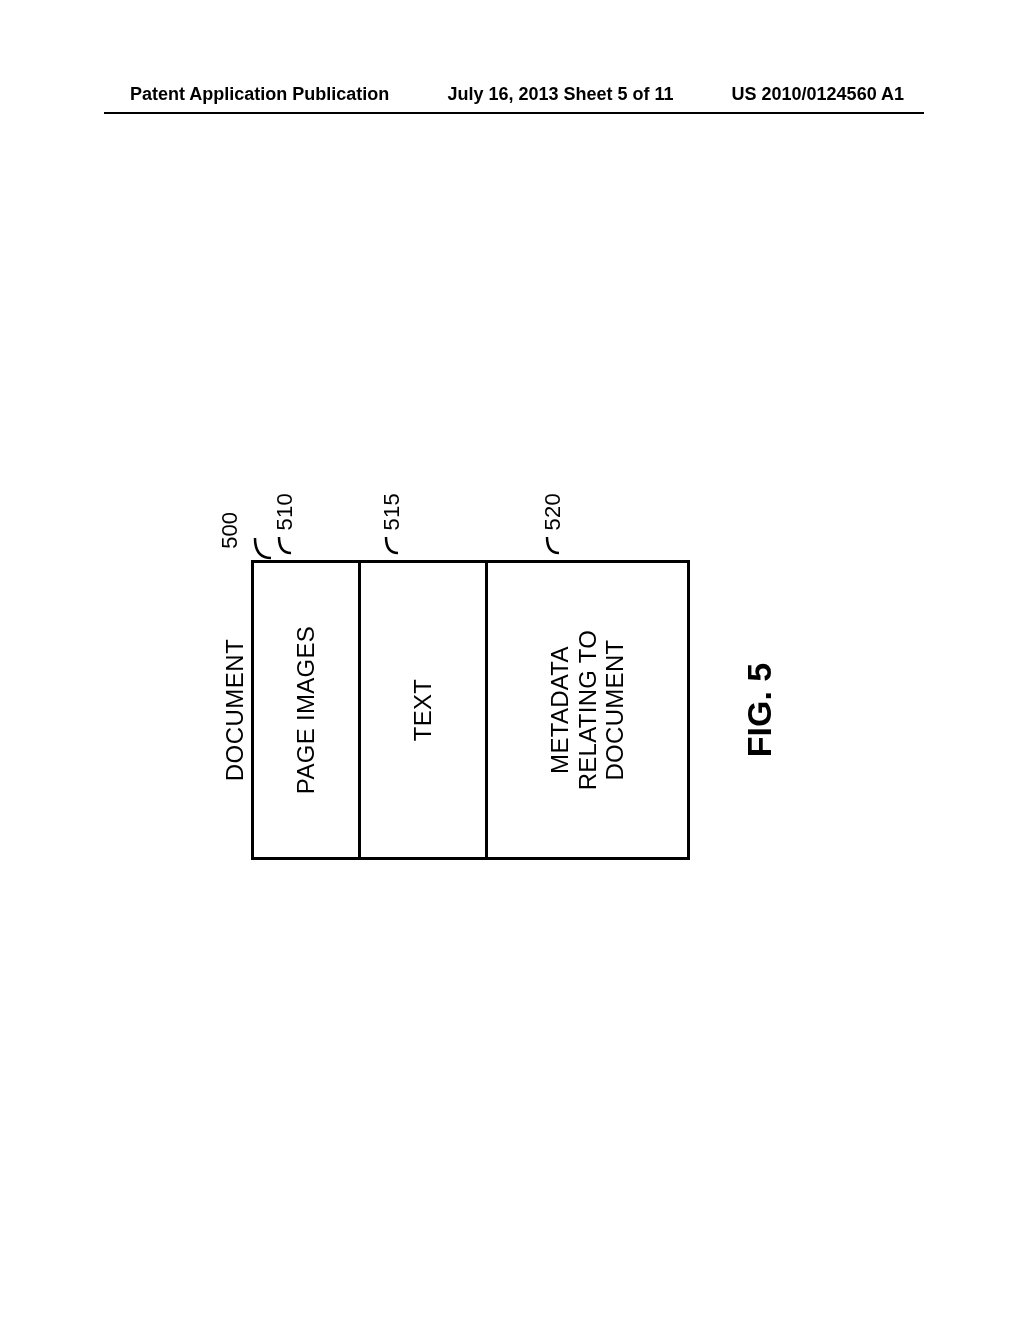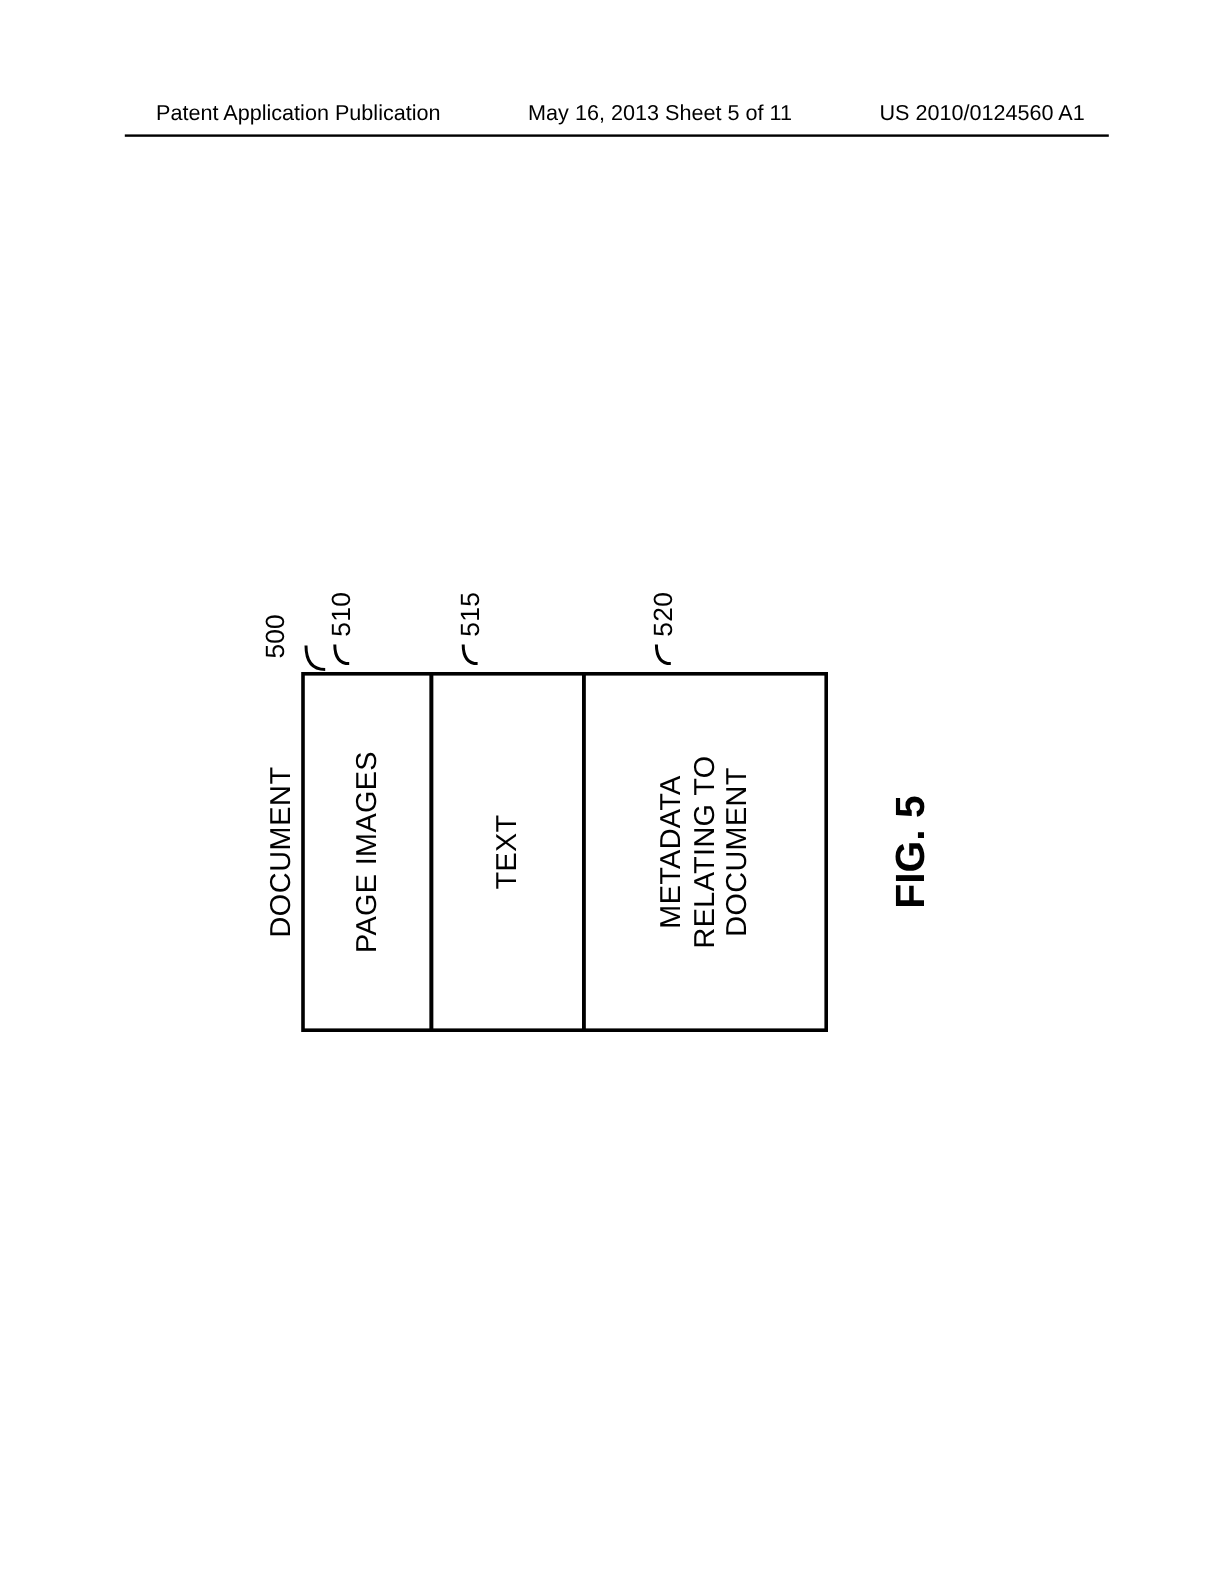--- a/index.html
+++ b/index.html
@@ -10,21 +10,21 @@
     font-family: Arial, Helvetica, sans-serif;
     background: #fff;
     position: relative;
   }
   .page-header {
     position: absolute;
     top: 84px;
     left: 0;
     width: 1024px;
     font-size: 18px;
-    font-weight: normal;
+    font-weight: bold;
     display: flex;
     justify-content: space-between;
     padding: 0 120px 0 130px;
   }
   .header-rule {
     position: absolute;
     top: 112px;
     left: 104px;
     width: 820px;
     height: 0;
@@ -111,21 +111,21 @@
     font-weight: bold;
     margin-top: 50px;
     font-family: Arial, Helvetica, sans-serif;
   }
 </style>
 </head>
 <body>
 
 <div class="page-header">
   <span>Patent Application Publication</span>
-  <span>May 16, 2013  Sheet 5 of 11</span>
+  <span>July 16, 2013  Sheet 5 of 11</span>
   <span>US 2010/0124560 A1</span>
 </div>
 <div class="header-rule"></div>
 
 <div class="diagram-wrap">
   <div class="diagram">
 
     <div class="doc-title">DOCUMENT</div>
 
     <div class="stack">

